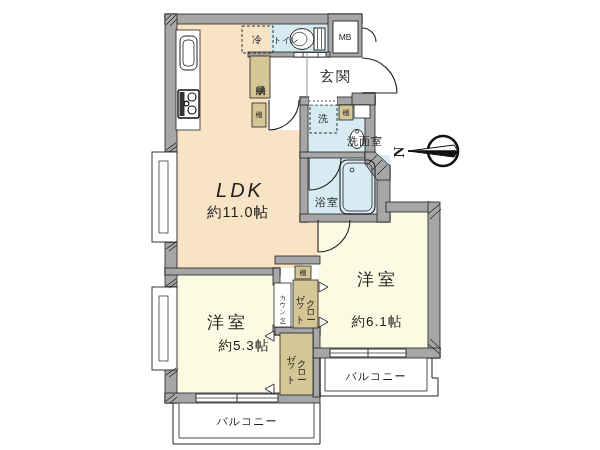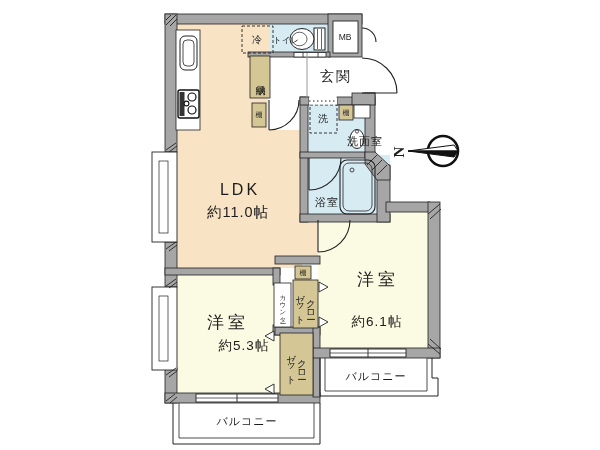--- a/index.html
+++ b/index.html
@@ -1,21 +1,21 @@
 <!DOCTYPE html>
 <html><head>
 <meta charset="utf-8">
 <style>
   html,body{margin:0;padding:0;background:#fff;}
   .stage{position:relative;width:600px;height:450px;background:#fff;overflow:hidden;
          font-family:"Liberation Sans","DejaVu Sans",sans-serif;color:#1c1c1c;}
   .stage svg{position:absolute;left:0;top:0;}
   .lbl{position:absolute;transform:translate(-50%,-50%);white-space:nowrap;
        color:#1c1c1c;text-align:center;line-height:1;}
-  .ldk-name{font-size:16px;letter-spacing:3px;font-weight:500;}
+  .ldk-name{font-size:20px;letter-spacing:3px;font-weight:500;font-style:italic;}
   .room-name{font-size:17px;letter-spacing:4px;font-weight:500;}
   .room-size{font-size:13.5px;letter-spacing:1px;}
   .ldk-size{font-size:14.5px;letter-spacing:1px;}
   .genkan{font-size:14px;letter-spacing:2px;}
   .mid{font-size:11px;letter-spacing:1px;}
   .small{font-size:10px;}
   .tiny{font-size:8.5px;}
   .xtiny{font-size:7px;}
   .balc{font-size:11px;letter-spacing:1px;}
   .vone{writing-mode:vertical-rl;text-orientation:mixed;line-height:1.05;}

